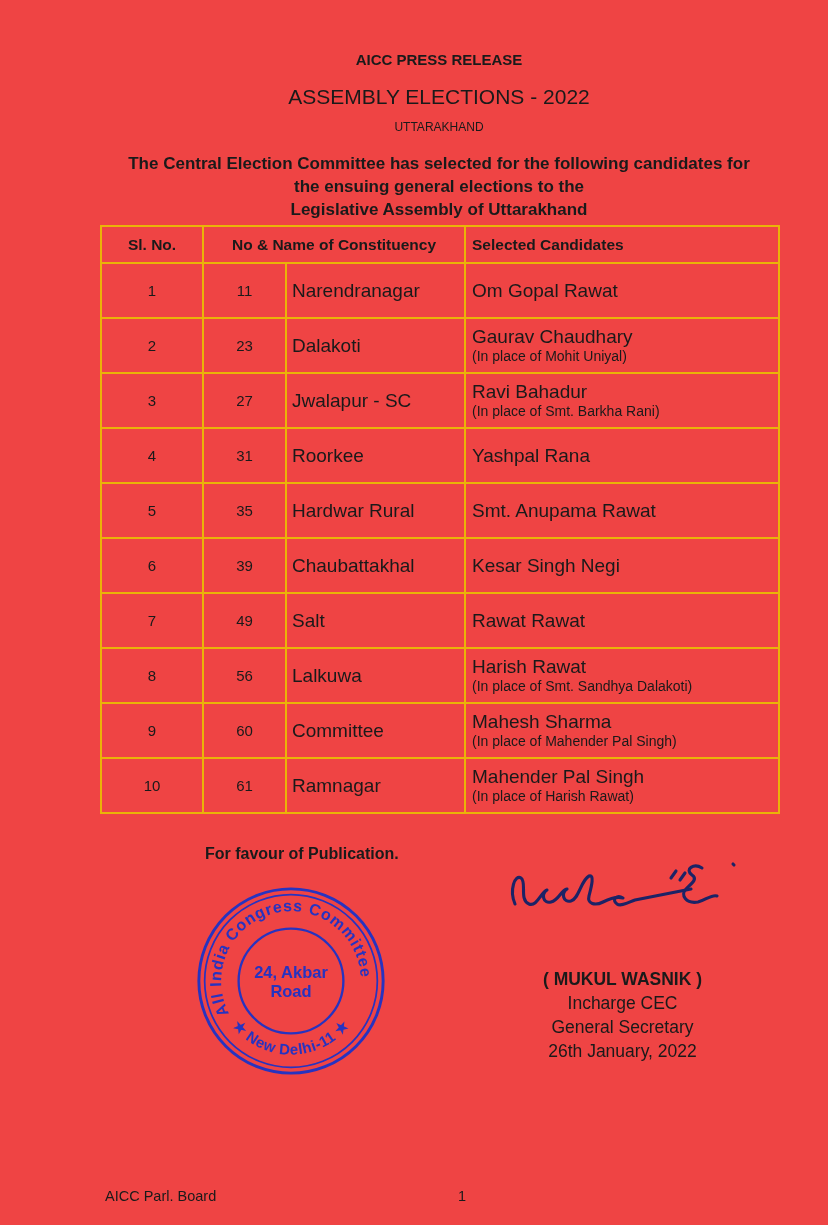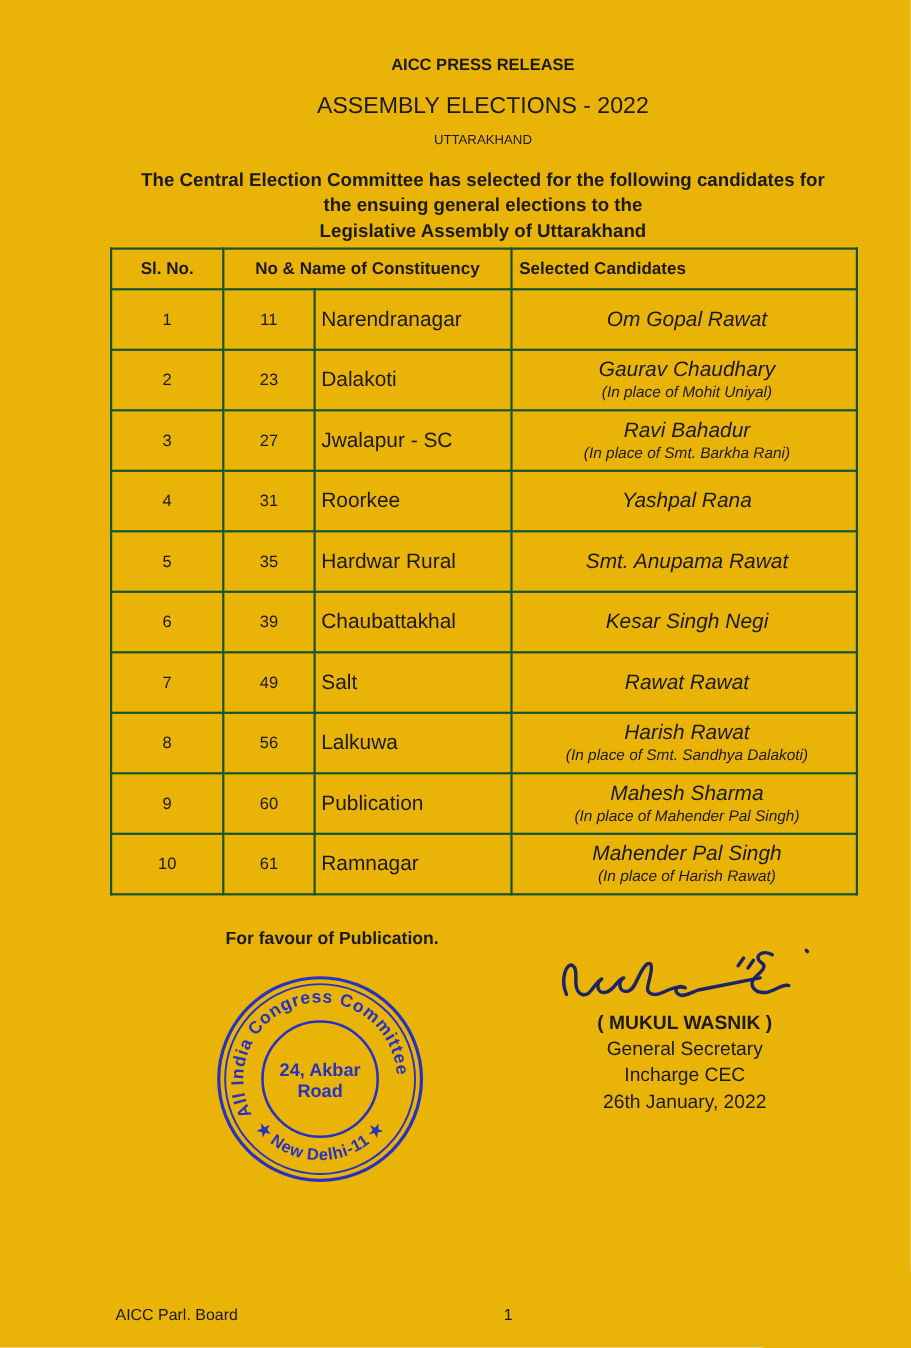--- a/index.html
+++ b/index.html
@@ -1,56 +1,56 @@
 <!DOCTYPE html>
 <html style="--stamp-blue: #2733c0; --ink-blue: #1c2366; --text-black: #1a1a1a;"><head>
 <meta charset="utf-8">
 <style>
   html,body{margin:0;padding:0;background:#e8e8e8;}
   .page{
-    position:relative;width:828px;height:1225px;background:#eab308;
+    position:relative;width:828px;height:1225px;background:#ef4444;
     font-family:"Liberation Sans","DejaVu Sans",sans-serif;color:var(--text-black,#1a1a1a);
     overflow:hidden;margin:0 auto;
   }
   .centered-band{position:absolute;left:50px;right:0;text-align:center;}
   .kicker{top:51px;font-size:15px;font-weight:bold;}
   .title{top:85px;font-size:21px;font-weight:normal;}
   .subtitle{top:120px;font-size:12px;font-weight:normal;}
   .intro{top:152px;font-size:17px;font-weight:bold;line-height:23px;}
 
   table.cand{
     position:absolute;left:100px;top:225px;width:678px;
     border-collapse:collapse;table-layout:fixed;
   }
   table.cand th, table.cand td{
-    border:2px solid #14532d;overflow:hidden;
+    border:2px solid #eab308;overflow:hidden;
   }
   col.c-sl{width:102px;} col.c-no{width:83px;} col.c-name{width:179px;} col.c-cand{width:314px;}
   th{height:33px;font-size:15.5px;font-weight:bold;text-align:center;}
   th.th-cand{text-align:left;padding-left:6px;border-radius:16px;}
   td{height:51px;vertical-align:middle;}
   td.sl{text-align:center;font-size:15px;}
   td.no{text-align:center;font-size:15px;}
   td.name{text-align:left;font-size:19px;padding-left:5px;border-radius:14px;}
-  td.cand-cell{text-align:center;padding-left:6px;font-size:19px;line-height:22px;font-style:italic;}
+  td.cand-cell{text-align:left;padding-left:6px;font-size:19px;line-height:22px;}
   td.cand-cell .note{font-size:14px;line-height:17px;}
 
   .publication{position:absolute;left:205px;top:845px;font-size:16px;font-weight:bold;}
 
   .stamp{position:absolute;left:194px;top:884px;width:194px;height:194px;}
   .stamp circle{fill:none;stroke:var(--stamp-blue,#2733c0);}
   .stamp text{fill:var(--stamp-blue,#2733c0);font-family:"Liberation Sans",sans-serif;font-weight:bold;}
   .ring-top{font-size:16.5px;letter-spacing:0.8px;}
   .ring-bottom{font-size:15.5px;letter-spacing:0.5px;}
   .stamp-center{font-size:17px;}
 
   .signature{position:absolute;left:505px;top:858px;width:250px;height:64px;}
   .signature path{fill:none;stroke:var(--ink-blue,#1c2366);stroke-width:3.1;stroke-linecap:round;stroke-linejoin:round;}
 
-  .sign-block{position:absolute;left:500px;top:917px;width:245px;text-align:center;font-size:17.5px;line-height:24px;}
+  .sign-block{position:absolute;left:500px;top:967px;width:245px;text-align:center;font-size:17.5px;line-height:24px;}
   .sign-name{font-weight:bold;}
 
   .footer-left{position:absolute;left:105px;top:1188px;font-size:14.5px;}
   .footer-page{position:absolute;left:458px;top:1188px;font-size:14.5px;}
 </style>
 </head>
 <body>
 
 <div class="page">
 
@@ -147,21 +147,21 @@
       <td class="no">56</td>
       <td class="name">Lalkuwa</td>
       <td class="cand-cell">
         <div>Harish Rawat</div>
         <div class="note">(In place of Smt. Sandhya Dalakoti)</div>
       </td>
     </tr>
         <tr>
       <td class="sl">9</td>
       <td class="no">60</td>
-      <td class="name">Publication</td>
+      <td class="name">Committee</td>
       <td class="cand-cell">
         <div>Mahesh Sharma</div>
         <div class="note">(In place of Mahender Pal Singh)</div>
       </td>
     </tr>
         <tr>
       <td class="sl">10</td>
       <td class="no">61</td>
       <td class="name">Ramnagar</td>
       <td class="cand-cell">
@@ -198,21 +198,21 @@
              C 74,41 76,22 84,18 C 90,16 86,30 84,38 C 82,46 90,48 98,44
              C 106,40 112,38 118,40 C 112,36 106,42 112,46 C 116,49 124,44 130,42
              L 186,31"></path>
     <path d="M 197,10 C 189,5 179,11 187,17 C 193,21 187,25 181,31 C 175,37 181,46 193,44 C 201,42 207,36 212,38"></path>
     <path d="M 166,20 L 171,13 M 175,22 L 180,15"></path>
     <path d="M 228,6 L 229,7"></path>
   </svg>
 
   <div class="sign-block">
     <div class="sign-name">( MUKUL WASNIK )</div>
+    <div>Incharge CEC</div>
     <div>General Secretary</div>
-    <div>Incharge CEC</div>
     <div>26th January, 2022</div>
   </div>
 
   <div class="footer-left">AICC Parl. Board</div>
   <div class="footer-page">1</div>
 
 </div>
 
 </body></html>

